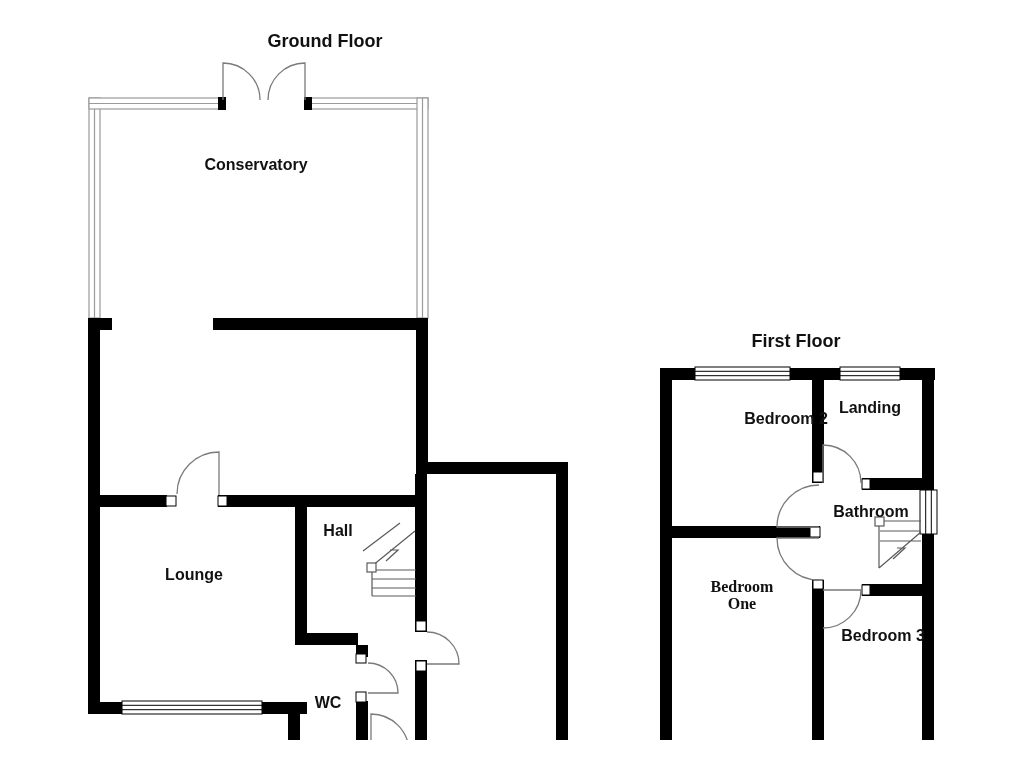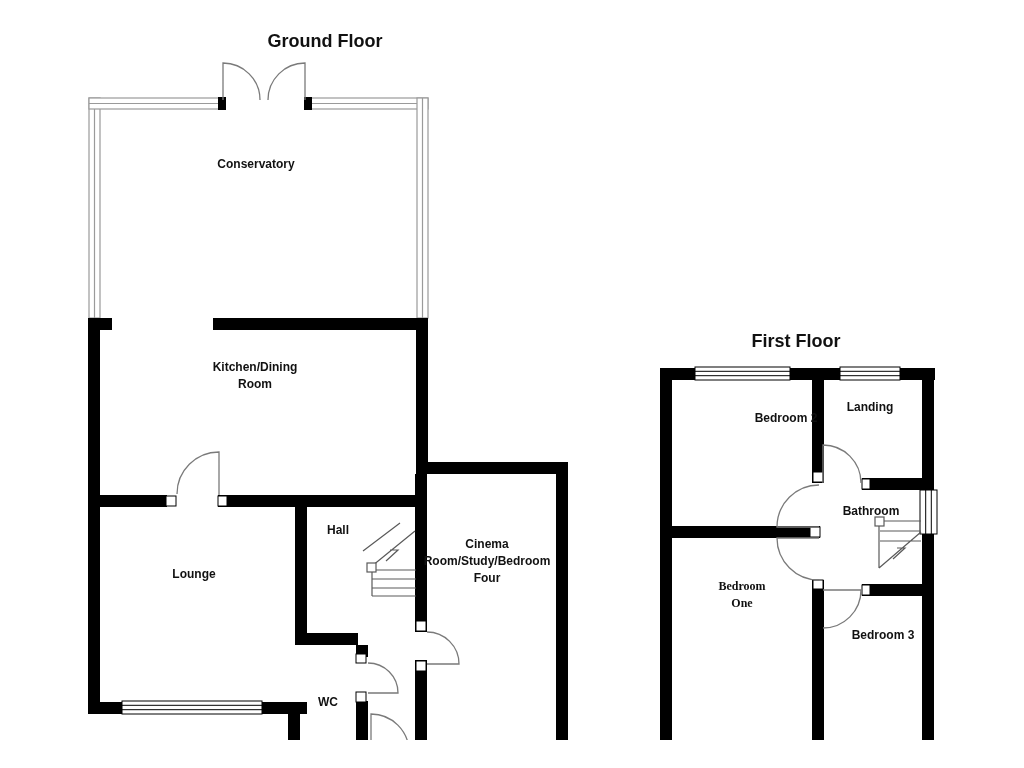--- a/index.html
+++ b/index.html
@@ -1,20 +1,20 @@
 <!DOCTYPE html>
 <html><head>
 <meta charset="utf-8">
 <style>
   html,body{margin:0;padding:0;background:#ffffff;}
   .canvas{position:relative;width:1024px;height:740px;background:#ffffff;overflow:hidden;
           font-family:"Liberation Sans", sans-serif;}
   svg.plan{position:absolute;left:0;top:0;}
   .label{position:absolute;transform:translate(-50%,-50%);color:#111;font-weight:700;
-         font-size:12px;line-height:17px;text-align:center;white-space:nowrap;}
+         font-size:16px;line-height:17px;text-align:center;white-space:nowrap;}
   .label.title{font-size:18px;}
 </style>
 </head>
 <body>
 
 <div class="canvas">
 
   <svg class="plan" width="1024" height="768" viewBox="0 0 1024 768">
 
     <g stroke="#9a9a9a" stroke-width="1.2" fill="#ffffff">
@@ -149,36 +149,27 @@
       <path d="M880,521 H921 M880,531 H921 M880,541 H921 M879,521 V568
                M879,568 L921,532 M893,559 L905,548 H897"></path>
       <rect x="875" y="517" width="9" height="9" fill="#ffffff"></rect>
     </g>
   </svg>
 
   <div class="label title" style="left:325px;top:41px;">Ground Floor</div>
 
   <div class="label" style="left:256px;top:164px;">Conservatory</div>
 
-  <div class="label" style="left:255px;top:376px;">
-    <div>Kitchen/Dining</div>
-    <div>Room</div>
-  </div>
 
   <div class="label" style="left:194px;top:574px;">Lounge</div>
 
   <div class="label" style="left:338px;top:530px;">Hall</div>
 
   <div class="label" style="left:328px;top:690px;margin-top:12px;">WC</div>
 
-  <div class="label" style="left:487px;top:561px;">
-    <div>Cinema</div>
-    <div>Room/Study/Bedroom</div>
-    <div>Four</div>
-  </div>
 
   <div class="label title" style="left:796px;top:341px;text-align:right;">First Floor</div>
 
   <div class="label" style="left:786px;top:418px;">Bedroom 2</div>
 
   <div class="label" style="left:870px;top:407px;">Landing</div>
 
   <div class="label" style="left:871px;top:511px;">Bathroom</div>
 
   <div class="label" style="left:742px;top:595px;font-family:Liberation Serif, serif;">

